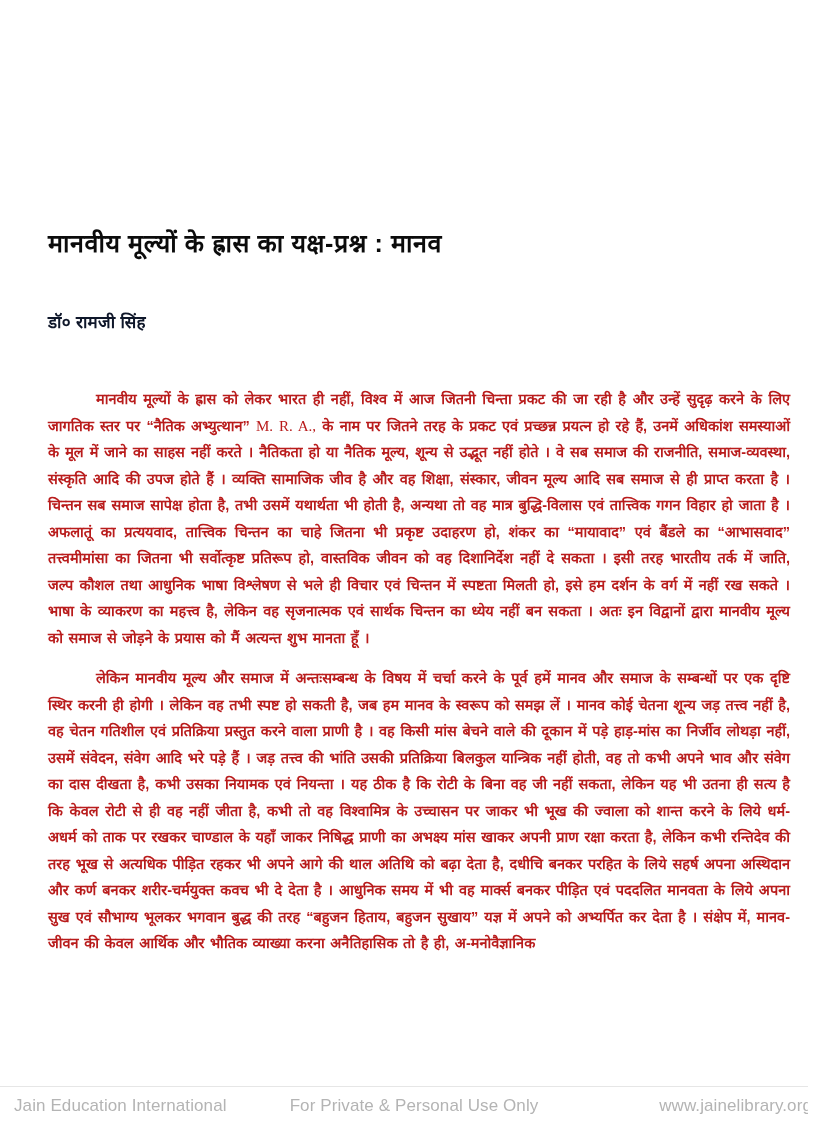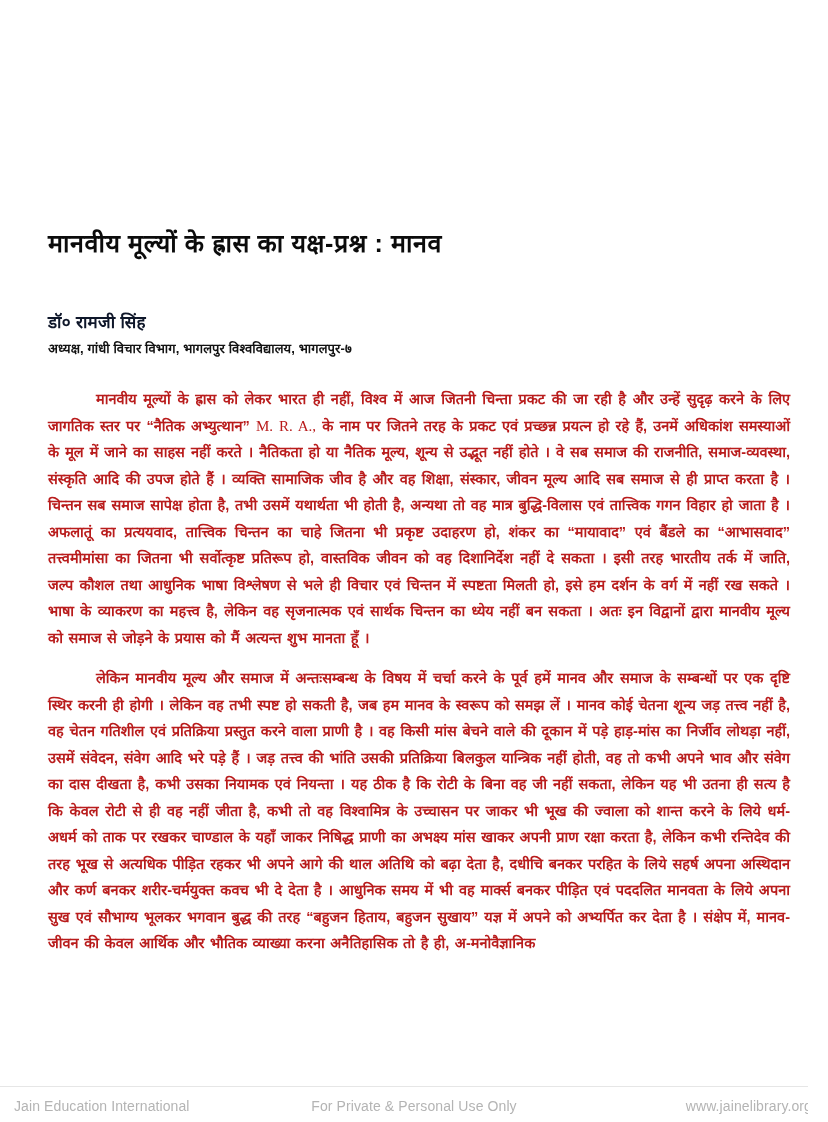--- a/index.html
+++ b/index.html
@@ -99,40 +99,39 @@
   }
   .footer {
     position: absolute;
     left: 0;
     top: 1090px;
     width: 828px;
     height: 32px;
     display: flex;
     align-items: center;
     font-family: "Liberation Sans", "DejaVu Sans", sans-serif;
-    font-size: 14px;
+    font-size: 17px;
     color: #b4b4b4;
     letter-spacing: 0.1px;
   }
   .footer-left   { position: absolute; left: 14px; }
   .footer-center { position: absolute; left: 50%; transform: translateX(-50%); }
   .footer-right  { position: absolute; right: 16px; }
 </style>
 </head>
 <body>
 
 <div class="page">
 
   <div class="title-block">
     <h1 class="article-title">मानवीय मूल्यों के ह्रास का यक्ष-प्रश्न : मानव</h1>
   </div>
 
   <div class="author-block">
     <p class="author-name">डॉ० रामजी सिंह</p>
-    <p class="author-affiliation">अध्यक्ष, गांधी विचार विभाग, भागलपुर विश्वविद्यालय, भागलपुर-७</p>
   </div>
 
   <div class="body-copy">
 
     <p class="para"><span>मानवीय मूल्यों के ह्रास को लेकर भारत ही नहीं, विश्व में आज जितनी चिन्ता प्रकट की जा रही है और उन्हें सुदृढ़ करने के लिए जागतिक स्तर पर “नैतिक अभ्युत्थान” </span><span class="latin">M. R. A.,</span><span> के नाम पर जितने तरह के प्रकट एवं प्रच्छन्न प्रयत्न हो रहे हैं, उनमें अधिकांश समस्याओं के मूल में जाने का साहस नहीं करते । नैतिकता हो या नैतिक मूल्य, शून्य से उद्भूत नहीं होते । वे सब समाज की राजनीति, समाज-व्यवस्था, संस्कृति आदि की उपज होते हैं । व्यक्ति सामाजिक जीव है और वह शिक्षा, संस्कार, जीवन मूल्य आदि सब समाज से ही प्राप्त करता है । चिन्तन सब समाज सापेक्ष होता है, तभी उसमें यथार्थता भी होती है, अन्यथा तो वह मात्र बुद्धि-विलास एवं तात्त्विक गगन विहार हो जाता है । अफलातूं का प्रत्ययवाद, तात्त्विक चिन्तन का चाहे जितना भी प्रकृष्ट उदाहरण हो, शंकर का “मायावाद” एवं बैंडले का “आभासवाद” तत्त्वमीमांसा का जितना भी सर्वोत्कृष्ट प्रतिरूप हो, वास्तविक जीवन को वह दिशानिर्देश नहीं दे सकता । इसी तरह भारतीय तर्क में जाति, जल्प कौशल तथा आधुनिक भाषा विश्लेषण से भले ही विचार एवं चिन्तन में स्पष्टता मिलती हो, इसे हम दर्शन के वर्ग में नहीं रख सकते । भाषा के व्याकरण का महत्त्व है, लेकिन वह सृजनात्मक एवं सार्थक चिन्तन का ध्येय नहीं बन सकता । अतः इन विद्वानों द्वारा मानवीय मूल्य को समाज से जोड़ने के प्रयास को मैं अत्यन्त शुभ मानता हूँ ।</span></p>
 
     <p class="para">लेकिन मानवीय मूल्य और समाज में अन्तःसम्बन्ध के विषय में चर्चा करने के पूर्व हमें मानव और समाज के सम्बन्धों पर एक दृष्टि स्थिर करनी ही होगी । लेकिन वह तभी स्पष्ट हो सकती है, जब हम मानव के स्वरूप को समझ लें । मानव कोई चेतना शून्य जड़ तत्त्व नहीं है, वह चेतन गतिशील एवं प्रतिक्रिया प्रस्तुत करने वाला प्राणी है । वह किसी मांस बेचने वाले की दूकान में पड़े हाड़-मांस का निर्जीव लोथड़ा नहीं, उसमें संवेदन, संवेग आदि भरे पड़े हैं । जड़ तत्त्व की भांति उसकी प्रतिक्रिया बिलकुल यान्त्रिक नहीं होती, वह तो कभी अपने भाव और संवेग का दास दीखता है, कभी उसका नियामक एवं नियन्ता । यह ठीक है कि रोटी के बिना वह जी नहीं सकता, लेकिन यह भी उतना ही सत्य है कि केवल रोटी से ही वह नहीं जीता है, कभी तो वह विश्वामित्र के उच्चासन पर जाकर भी भूख की ज्वाला को शान्त करने के लिये धर्म-अधर्म को ताक पर रखकर चाण्डाल के यहाँ जाकर निषिद्ध प्राणी का अभक्ष्य मांस खाकर अपनी प्राण रक्षा करता है, लेकिन कभी रन्तिदेव की तरह भूख से अत्यधिक पीड़ित रहकर भी अपने आगे की थाल अतिथि को बढ़ा देता है, दधीचि बनकर परहित के लिये सहर्ष अपना अस्थिदान और कर्ण बनकर शरीर-चर्मयुक्त कवच भी दे देता है । आधुनिक समय में भी वह मार्क्स बनकर पीड़ित एवं पददलित मानवता के लिये अपना सुख एवं सौभाग्य भूलकर भगवान बुद्ध की तरह “बहुजन हिताय, बहुजन सुखाय” यज्ञ में अपने को अभ्यर्पित कर देता है । संक्षेप में, मानव-जीवन की केवल आर्थिक और भौतिक व्याख्या करना अनैतिहासिक तो है ही, अ-मनोवैज्ञानिक</p>
 
   </div>
 

